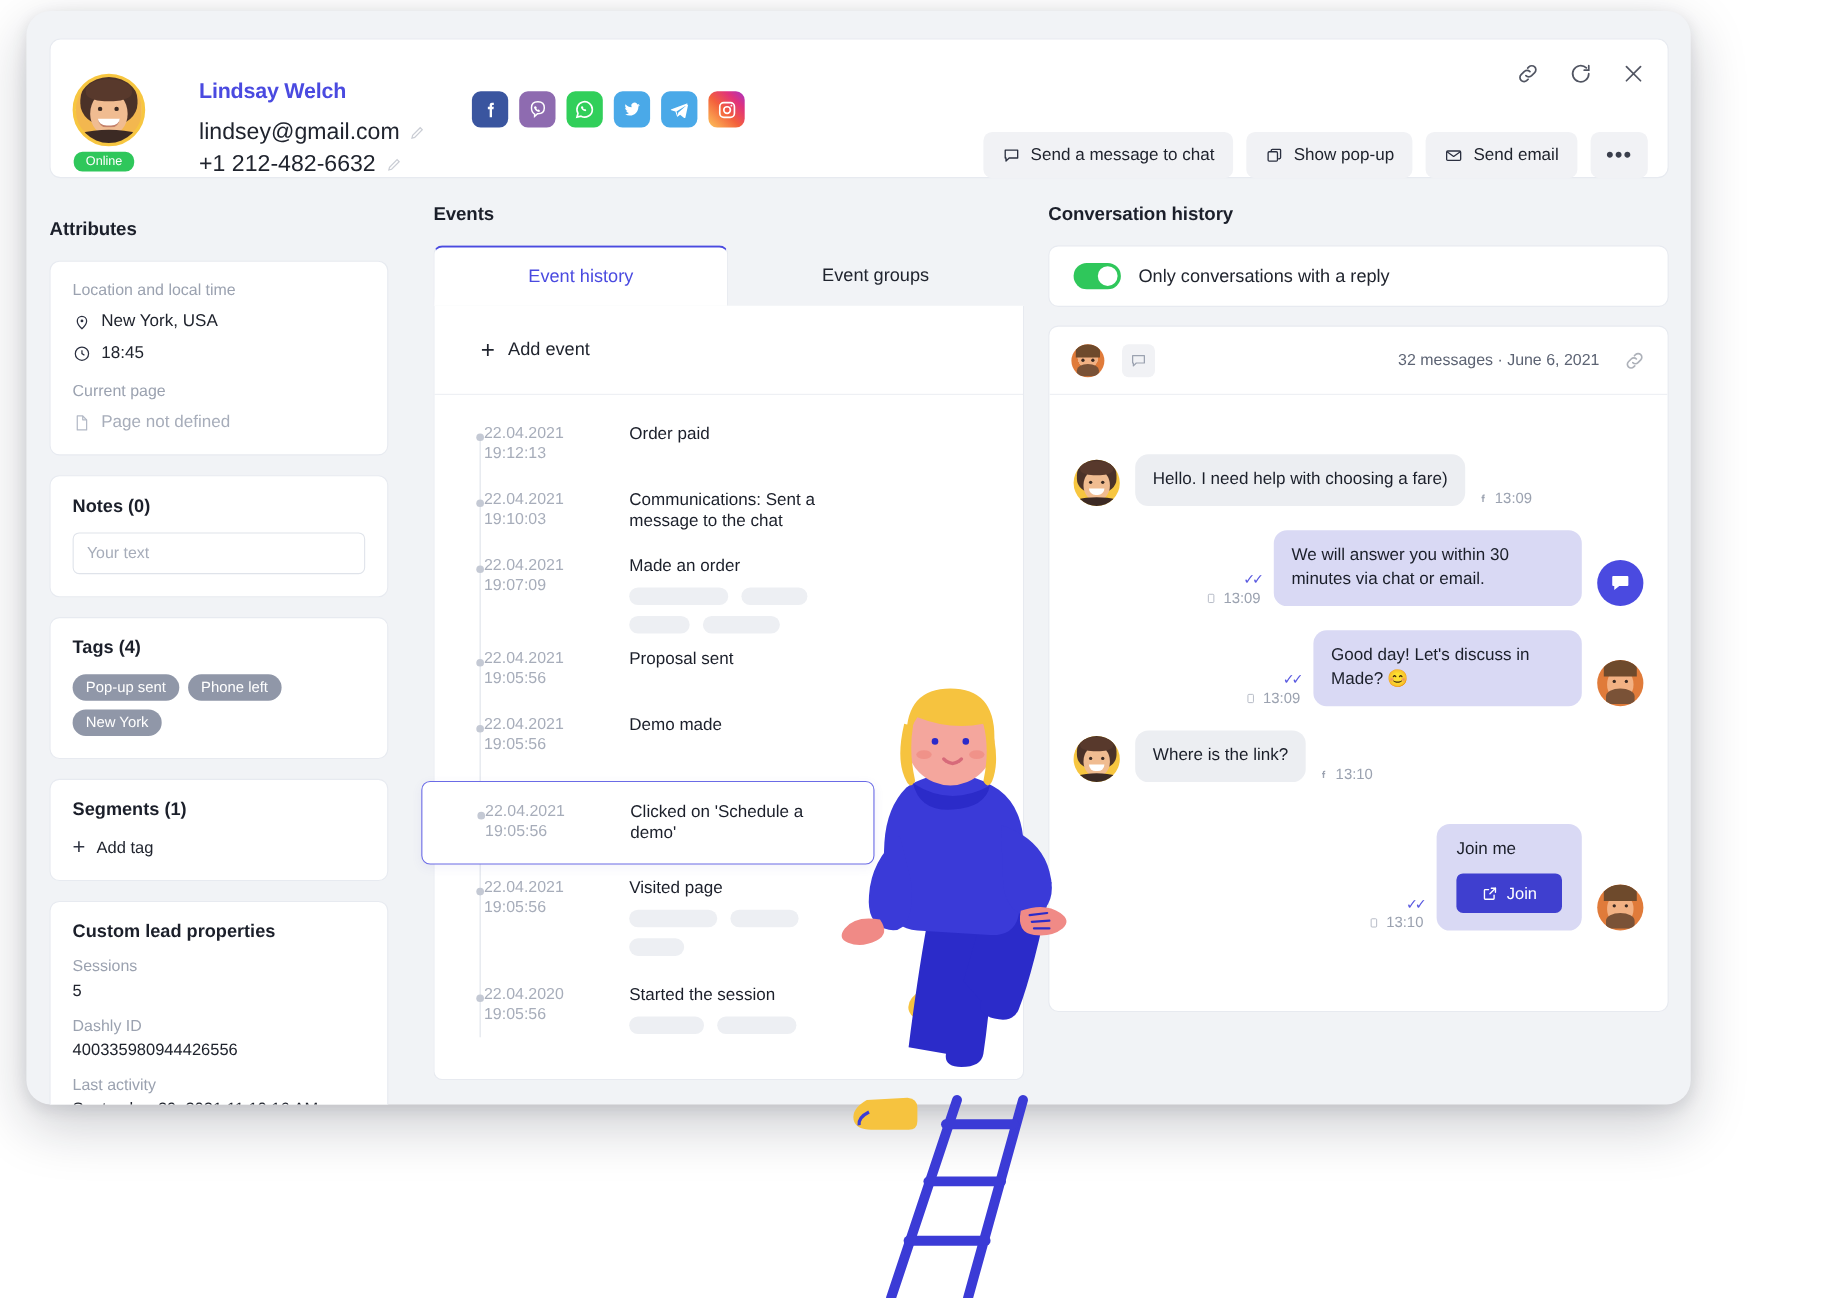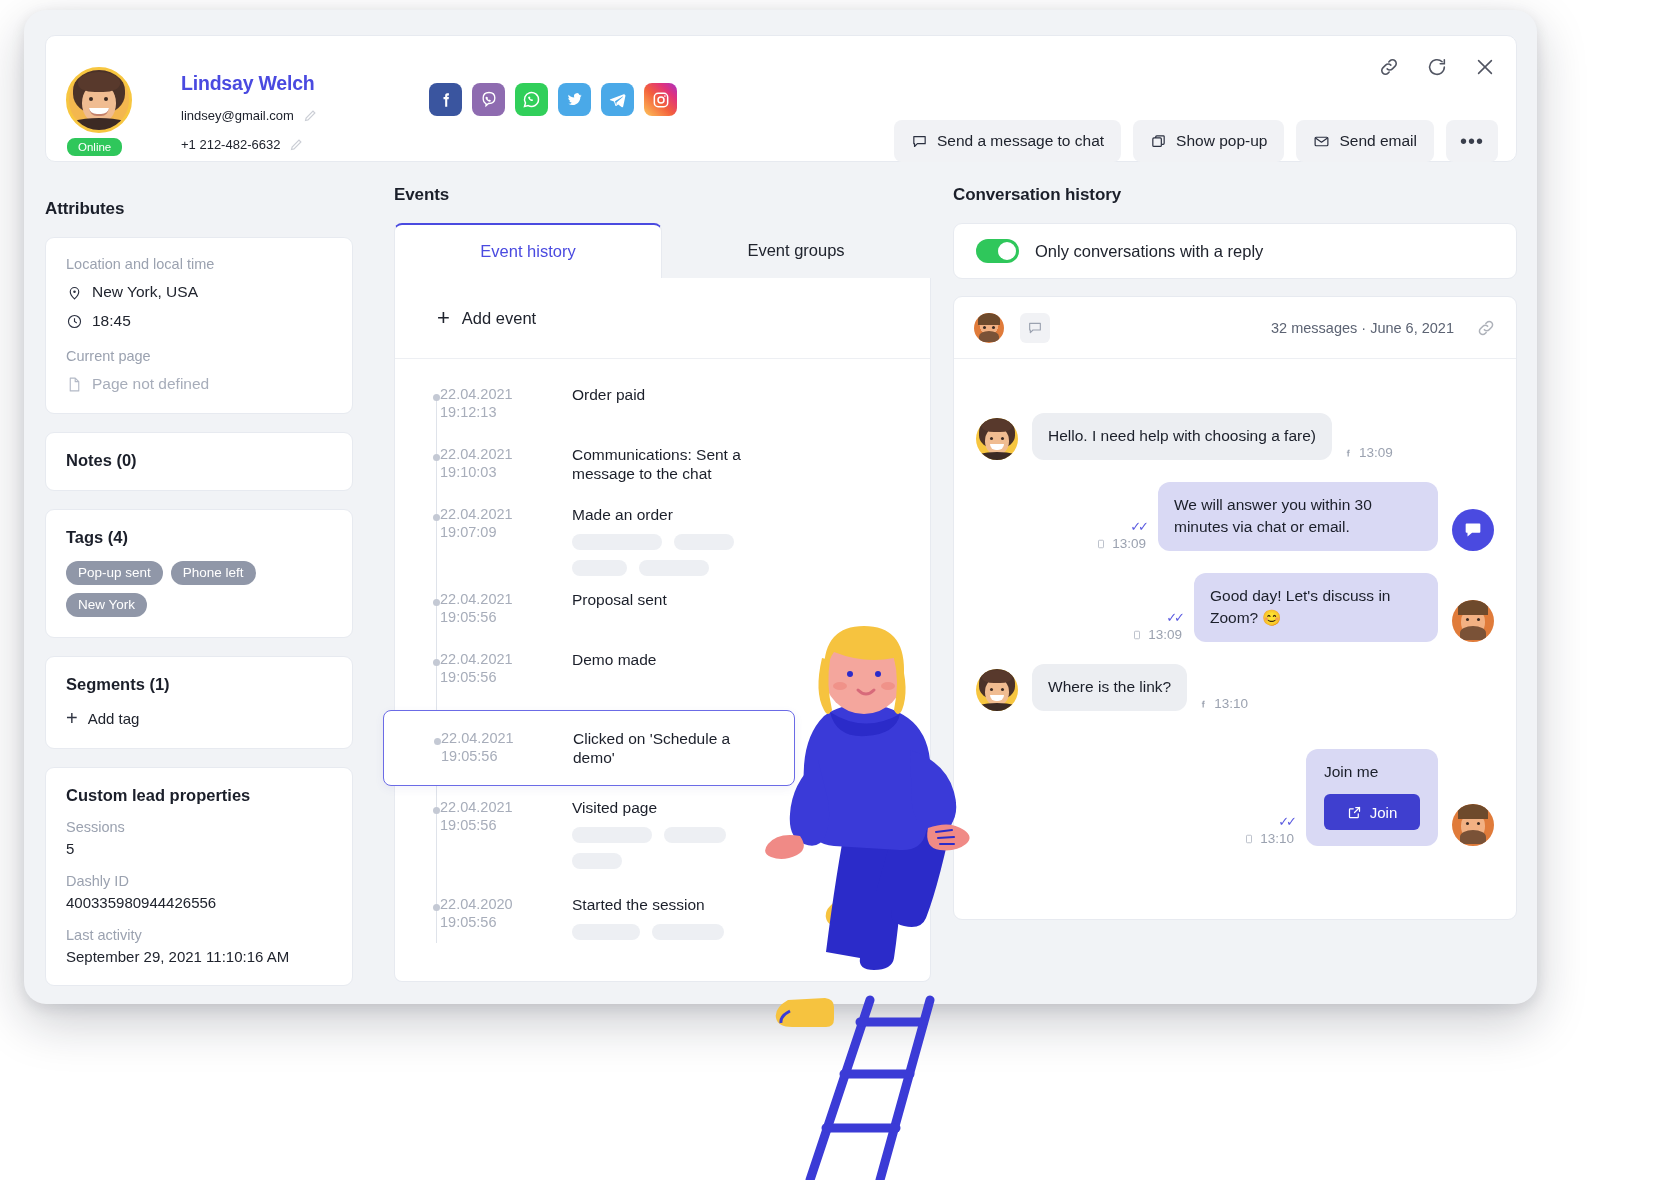--- a/index.html
+++ b/index.html
@@ -77,21 +77,21 @@
     white-space: nowrap;
   }
 
   .hdr-name {
     position: absolute; left: 135px; top: 36px;
     font-size: 19.5px; font-weight: 700; color: #4a4ae0; letter-spacing: -.2px;
   }
   .hdr-line { position: absolute; left: 135px; display: flex; align-items: center; gap: 9px; }
   .hdr-email { top: 72px; }
   .hdr-phone { top: 101px; }
-  .hdr-line .txt { font-size: 13px; color: #20242e; }
+  .hdr-line .txt { font-size: 21px; color: #20242e; }
   .pencil { width: 15px; height: 15px; opacity: .45; display: block; }
 
   
   .socials { position: absolute; left: 383px; top: 47px; display: flex; gap: 10px; }
   .soc { width: 33px; height: 33px; border-radius: 8px; display: flex; align-items: center; justify-content: center; }
   .soc svg { display:block; }
   .soc-fb { background: #3a559f; }
   .soc-viber { background: #8e6bb0; }
   .soc-wa { background: #31cf5a; }
   .soc-tw { background: #4aa9e8; }
@@ -393,20 +393,21 @@
             <svg width="17" height="17" viewBox="0 0 24 24" fill="none" stroke="#b3b9c6" stroke-width="1.6" stroke-linejoin="round">
                 <path d="M6 3h7l5 5v13H6z"></path>
                 <path d="M13 3v5h5"></path>
               </svg>
             <span class="v muted">Page not defined</span>
           </div>
         </div>
 
         <div class="card card2">
           <div class="card-h">Notes (0)</div>
+          <input class="note-input" placeholder="Your text" style="">
         </div>
 
         <div class="card card2">
           <div class="card-h">Tags (4)</div>
           <div class="tags">
             <span class="tag">Pop-up sent</span>
             <span class="tag">Phone left</span>
             <span class="tag">New York</span>
           </div>
         </div>
@@ -634,21 +635,21 @@
                 <div style="display:flex;flex-direction:column;align-items:flex-end;gap:2px">
                   <span class="checks">✓✓</span>
                   <span style="display:flex;align-items:center;gap:6px">
                     <svg width="10" height="14" viewBox="0 0 24 24" fill="none" stroke="#b0b6c2" stroke-width="2">
                         <rect x="6" y="3" width="12" height="18" rx="2"></rect>
                       </svg>
                     <span>13:09</span>
                   </span>
                 </div>
               </div>
-              <div class="bub out" style="max-width:244px">Good day! Let's discuss in Zoom? 😊</div>
+              <div class="bub out" style="max-width:244px">Good day! Let's discuss in Made? 😊</div>
               <div class="av-sm av-m">
                 <div class="fc"></div>
                   <div class="mh"></div>
                   <div class="bd"></div>
                   <div class="e1"></div>
                   <div class="e2"></div>
               </div>
             </div>
 
             <div class="m in">

